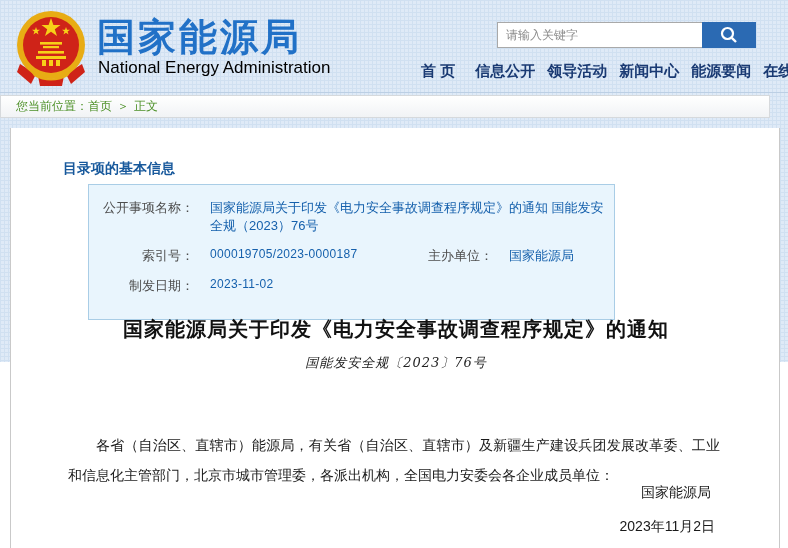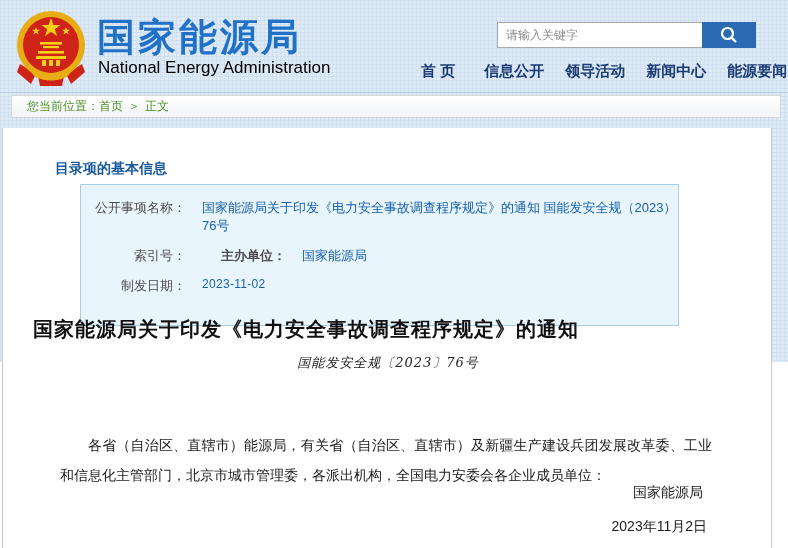--- a/index.html
+++ b/index.html
@@ -33,63 +33,63 @@
     border:1px solid #a9a9a9; background:#ffffff;
     font-size:12px; color:#888; padding:0 8px; outline:none;
     font-family:"Liberation Sans",sans-serif;
   }
   .search-box::placeholder { color:#8b8b8b; }
   .search-btn {
     position:absolute; left:702px; top:22px; width:54px; height:26px;
     background:#2b6ab3; border:none; cursor:pointer;
     display:flex; align-items:center; justify-content:center;
   }
-  .nav { position:absolute; left:421px; top:62px; width:340px; display:flex; align-items:center;gap:9px; }
+  .nav { position:absolute; left:421px; top:62px; width:340px; display:flex; align-items:center; }
   .nav a {
     font-size:15px; font-weight:bold; color:#1a3a73; text-decoration:none;
     margin-right:12px; white-space:nowrap;
   }
   .nav a:first-child { margin-right:20px; }
   .nav a:last-child { margin-right:0; }
   
   .crumb-bar {
-    position:absolute; left:11px; top:95px; width:770px; height:23px;
+    position:absolute; left:0; top:95px; width:770px; height:23px;
     background:linear-gradient(#ffffff,#f1f3f5);
     border:1px solid #d6d9dc;
     display:flex; align-items:center; padding-left:15px;
     font-size:12px; color:#4c9027;
   }
   .crumb-bar a { color:#4c9027; text-decoration:none;text-align:right; }
   .crumb-sep { margin:0 5px; }
   
   .panel {
-    position:absolute; left:2px; top:128px; width:770px; height:420px;
+    position:absolute; left:10px; top:128px; width:770px; height:420px;
     background:#ffffff;
     border-left:1px solid #c9c9c9; border-right:1px solid #c9c9c9;
   }
   .section-title {
     position:absolute; left:52px; top:32px;
     font-size:14px; font-weight:bold; color:#18599c;
   }
   .info-table {
-    position:absolute; left:77px; top:56px; width:599px;
+    position:absolute; left:77px; top:56px; width:527px;
     background:#e9f5fd; border:1px solid #a9cde6;
-    padding:8px 0 24px 0;
+    padding:8px 0 18px 0;
   }
   .info-row { display:flex; align-items:flex-start; padding:6px 0; }
   .cell-label {
     width:105px; text-align:right; font-size:13px; color:#4d4d4d; flex:none;
   }
-  .cell-label.w2 { width:100px;font-weight:bold; }
+  .cell-label.w2 { width:100px; }
   .cell-value { font-size:13px; color:#1560ac; padding-left:7px;margin-left:9px; }
   .cell-value.num { font-size:12px; letter-spacing:0.3px; }
   .cell-value.fixed { width:190px; flex:none; }
   
   .doc-title {
-    position:absolute; left:30px; top:188px; width:710px; 
+    position:absolute; left:30px; top:188px; width:710px; text-align:center;
     font-family:Liberation Sans, sans-serif;
     font-size:20px; font-weight:bold; color:#111; letter-spacing:1px;
   }
   .doc-num {
     position:absolute; left:30px; top:226px; width:710px; text-align:center;
     font-family:"DejaVu Serif","Liberation Serif",serif; font-style:italic;
     font-size:13px; color:#222; letter-spacing:1px;
   }
   .doc-para {
     position:absolute; left:57px; width:652px;
@@ -172,20 +172,21 @@
 
   <div class="section-title">目录项的基本信息</div>
 
   <div class="info-table">
     <div class="info-row">
       <span class="cell-label">公开事项名称：</span>
       <span class="cell-value">国家能源局关于印发《电力安全事故调查程序规定》的通知 国能发安全规（2023）76号</span>
     </div>
     <div class="info-row">
       <span class="cell-label">索引号：</span>
+      <span class="cell-value num fixed">000019705/2023-0000187</span>
       <span class="cell-label w2">主办单位：</span>
       <span class="cell-value">国家能源局</span>
     </div>
     <div class="info-row">
       <span class="cell-label">制发日期：</span>
       <span class="cell-value num">2023-11-02</span>
     </div>
   </div>
 
   <div class="doc-title">国家能源局关于印发《电力安全事故调查程序规定》的通知</div>

